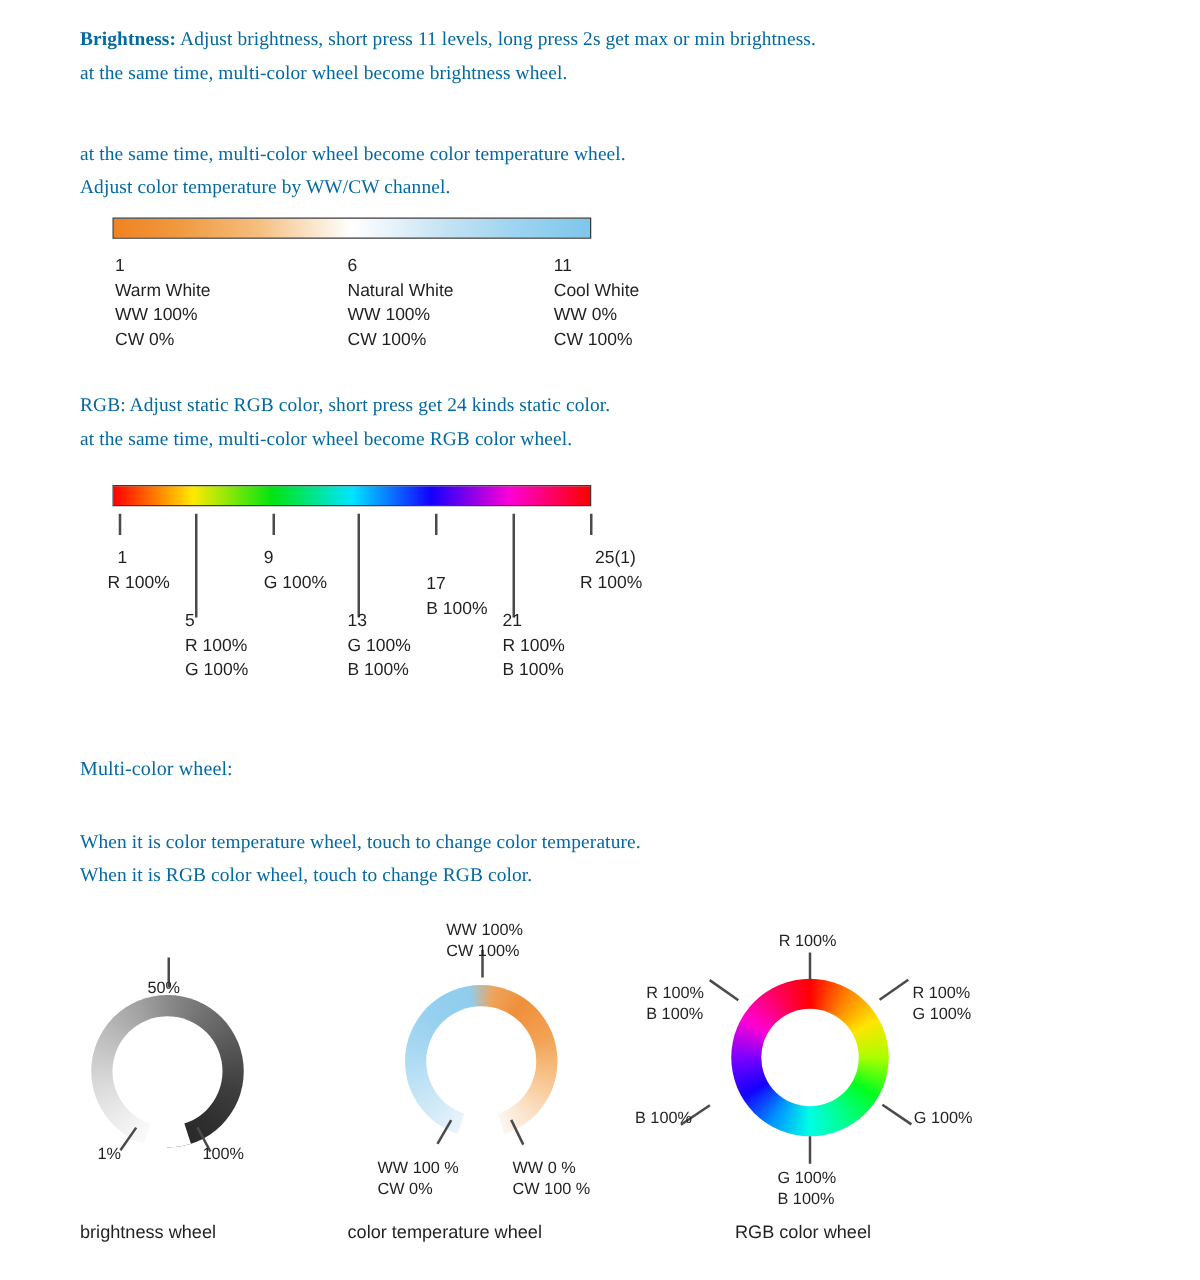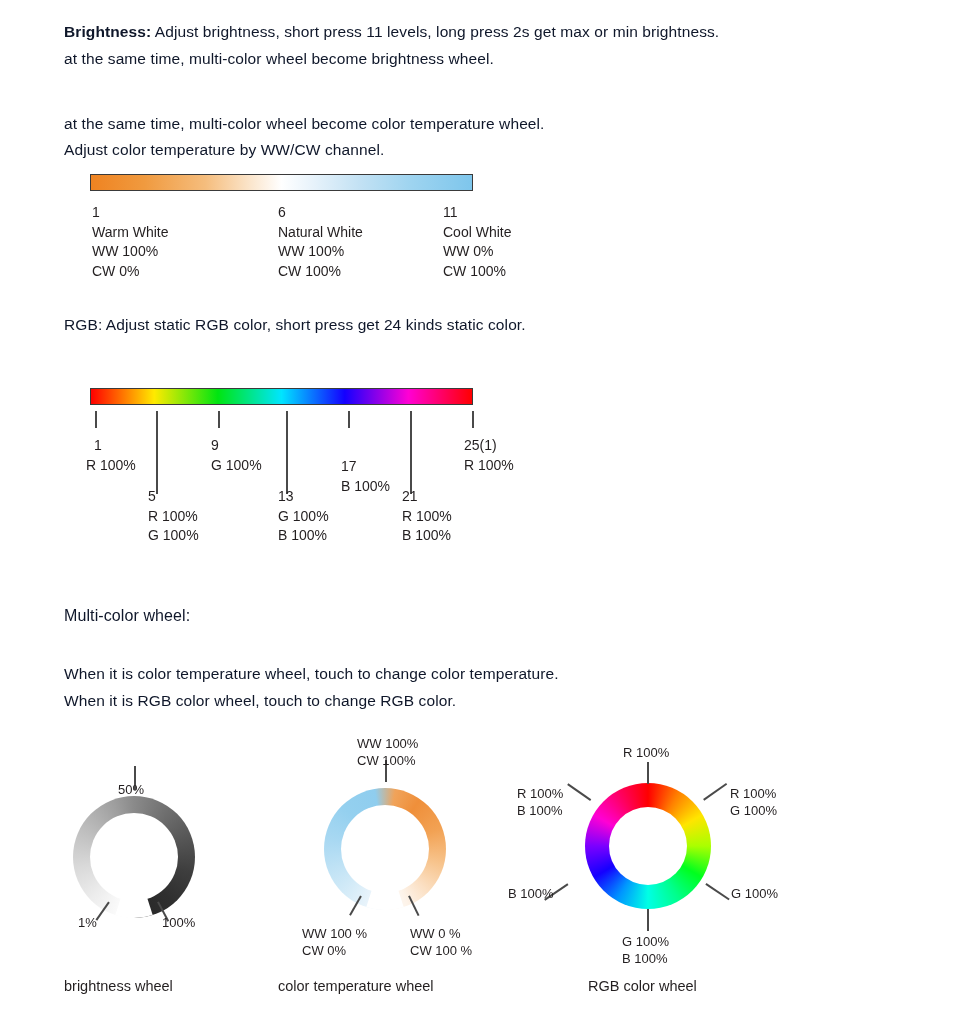--- a/index.html
+++ b/index.html
@@ -9,24 +9,24 @@
     font-family:"Liberation Sans", sans-serif;
     color:#231f20;
     position:relative;
     overflow:hidden;
   }
   .page{position:relative;width:960px;height:1024px;}
 
   
   .prose{
     position:absolute;
-    font-family:Liberation Sans, sans-serif;
+    font-family:Liberation Serif, serif;
     font-size:15.5px;
     line-height:27px;
-    color:#0f172a;
+    color:#0369a1;
     letter-spacing:.1px;
     white-space:nowrap;
   }
   .prose b{font-weight:700;}
 
   
   .bar{
     position:absolute;
     height:17px;
     border:1px solid #3a3a3a;
@@ -202,20 +202,21 @@
   <div class="cctcol" style="left:443px;top:203px;">
     <span class="num">11</span>
     <span class="num">Cool White</span>
     <span class="num">WW  0%</span>
     <span class="num">CW  100%</span>
   </div>
 
   <div class="prose" style="left:64px;top:311px;">
     <span>RGB:</span><span> Adjust static RGB color, short press get 24 kinds static color.</span>
   </div>
+  <div class="prose" style="left:64px;top:338px;">at the same time, multi-color wheel become RGB color wheel.</div>
 
   <div class="bar" id="rgb-bar"></div>
 
   <div class="tick short" style="left:95px;"></div>
   <div class="tick long" style="left:156px;"></div>
   <div class="tick short" style="left:218px;"></div>
   <div class="tick long" style="left:286px;"></div>
   <div class="tick short" style="left:348px;"></div>
   <div class="tick long" style="left:410px;"></div>
   <div class="tick short" style="left:472px;"></div>
@@ -226,21 +227,21 @@
   </div>
   <div class="rgbcol" style="left:211px;top:436px;">
     <span style="display:block;">9</span>
     <span style="display:block;">G 100%</span>
   </div>
   <div class="rgbcol" style="left:341px;top:436px;">
     <span style="display:block;margin-top:21px;">17</span>
     <span style="display:block;">B 100%</span>
   </div>
   <div class="rgbcol" style="left:464px;top:436px;">
-    <span style="display:block;">25(1)</span>
+    <span style="display:block;margin-left:12px;">25(1)</span>
     <span style="display:block;">R 100%</span>
   </div>
 
   <div class="rgbcol" style="left:148px;top:487px;">
     <span style="display:block;">5</span>
     <span style="display:block;">R 100%</span>
     <span style="display:block;">G 100%</span>
   </div>
   <div class="rgbcol" style="left:278px;top:487px;">
     <span style="display:block;">13</span>

